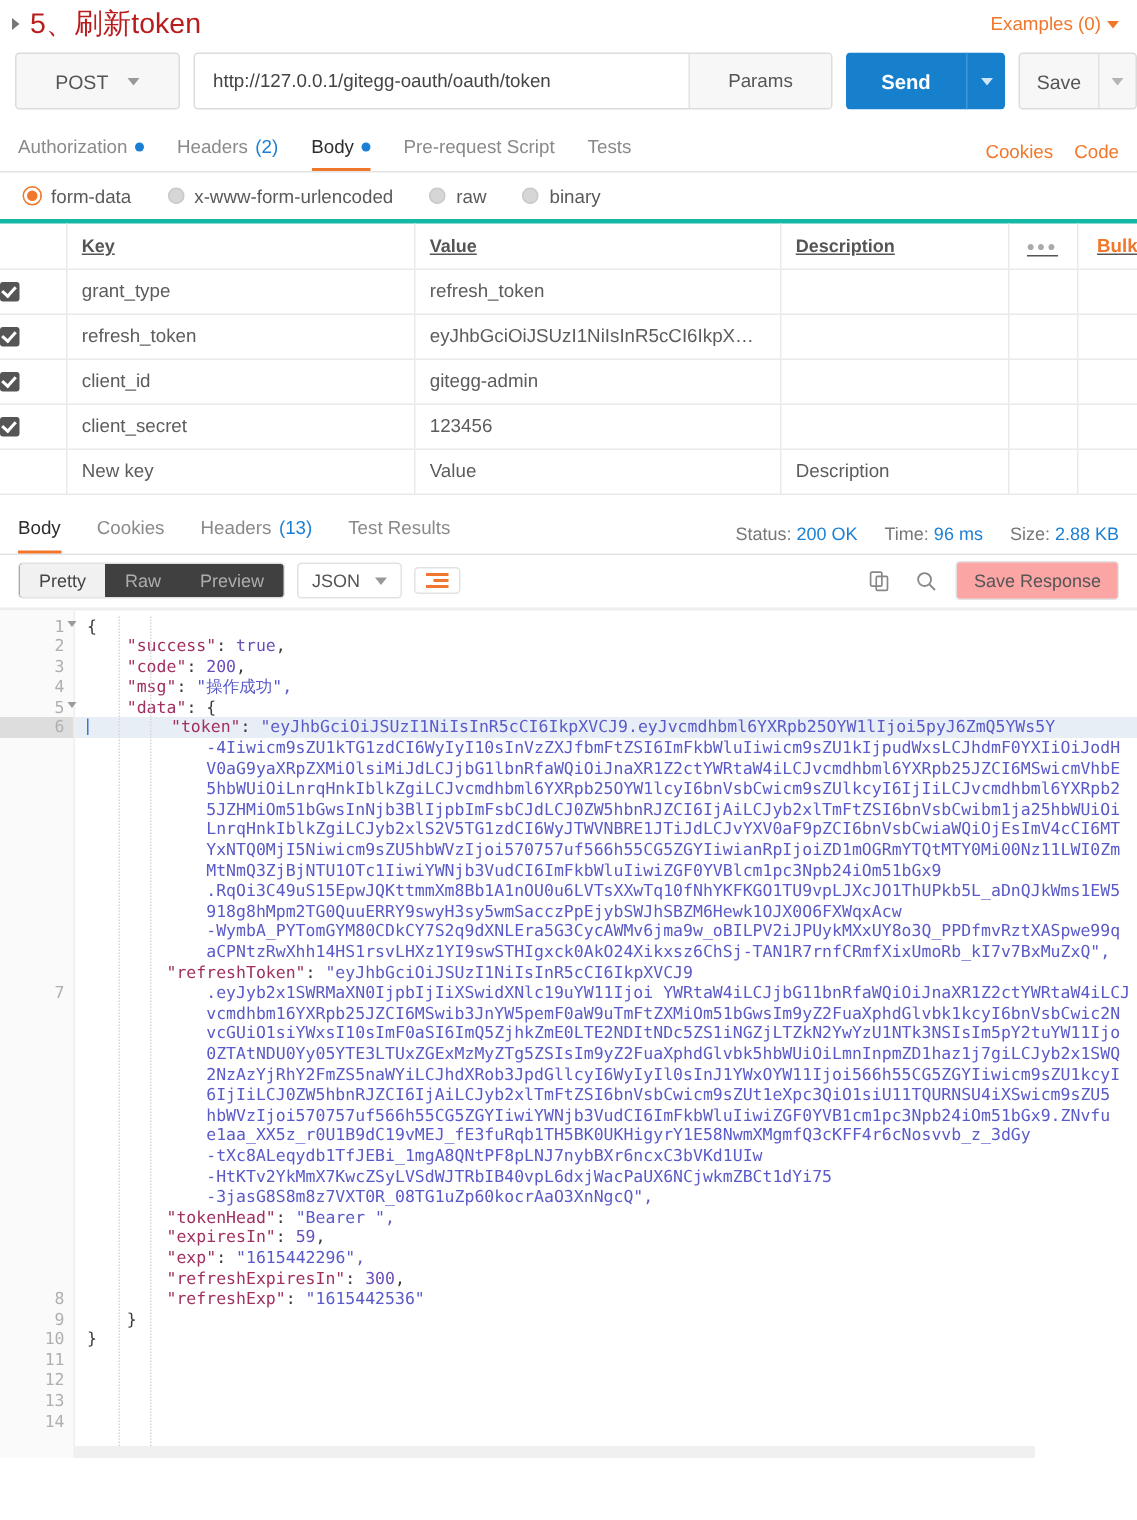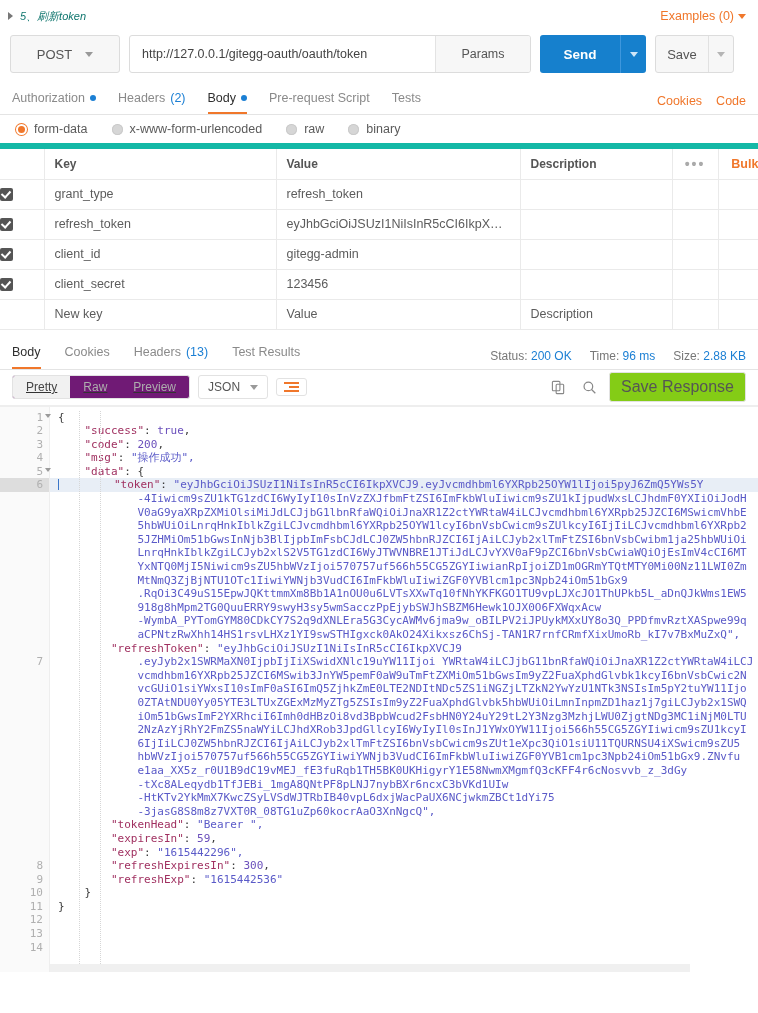--- a/index.html
+++ b/index.html
@@ -20,36 +20,36 @@
     justify-content: space-between;
   }
   .name-left { display: flex; align-items: center; gap: 5px; }
   .tri {
     width: 0; height: 0;
     border-top: 4px solid transparent;
     border-bottom: 4px solid transparent;
     border-left: 5px solid #777;
     margin-right: 2px;
   }
-  .req-title { font-size: 11px; color: #0f766e; font-style: italic; }
+  .req-title { font-size: 19px; color: #b91c1c; }
   .examples {
     color: #f0772b; font-size: 12.5px;
     display: flex; align-items: center; gap: 4px; cursor: pointer;
   }
   .caret-down {
     width: 0; height: 0;
     border-left: 4px solid transparent;
     border-right: 4px solid transparent;
     border-top: 5px solid #f0772b;
   }
 
   
   .url-bar {
     display: flex; align-items: stretch;
-    height: 38px; margin: 3px 24px 0 10px;
+    height: 38px; margin: 3px 0 0 10px;
     gap: 9px;
   }
   .method-box {
     width: 110px;
     border: 1px solid #dcdcdc; background: #f7f7f7;
     border-radius: 3px;
     display: flex; align-items: center; justify-content: center;
     gap: 13px;
     font-size: 13px; color: #555; cursor: pointer;
   }
@@ -139,42 +139,42 @@
     display: inline-block;
   }
   .count-blue { color: #1b7fd4; }
   .req-tabs-right { display: flex; gap: 14px; padding-bottom: 6px; }
   .link-orange { color: #f0772b; font-size: 12.5px; cursor: pointer; }
 
   
   .body-types {
     height: 34px; display: flex; align-items: center;
     padding: 0 16px; gap: 24px;
-    border-bottom: 6px solid #14b8a6;
+    border-bottom: 3px solid #14b8a6;
   }
   .radio-item { display: flex; align-items: center; gap: 7px; cursor: pointer; font-size: 12.5px; color: #5a5a5a; }
   .radio {
     width: 11px; height: 11px; border-radius: 50%;
     background: #d6d6d6; box-shadow: inset 0 0 0 1px #cacaca;
   }
   .radio.on { background: #f0772b; box-shadow: inset 0 0 0 2px #fff, 0 0 0 1px #f0772b; }
 
   
   .kv-table { width: 100%; border-collapse: collapse; table-layout: fixed; }
   .kv-table th, .kv-table td {
     border: 1px solid #eaeaea;
     height: 30px;
     font-weight: normal;
     text-align: left;
     font-size: 12.5px;
     padding: 0 10px;
     color: #5c5c5c;
     overflow: hidden; white-space: nowrap; text-overflow: ellipsis;
   }
-  .kv-table th { color: #555; font-weight: bold; font-size: 12px; background: #fff; }
+  .kv-table th { color: #555; font-weight: bold; font-size: 12px; background: #fff; text-decoration: underline; }
   .col-chk { width: 44px; padding: 0 !important; text-align: center; }
   .col-key { width: 232px; }
   .col-val { width: 244px; }
   .col-desc { width: 152px; }
   .col-more { width: 46px; text-align: center !important; padding: 0 !important; }
   .col-bulk { width: 78px; text-align: right !important; }
   .kv-table tr.head th { border-top: none; }
   .kv-table td.col-chk, .kv-table th.col-chk { border-left: none; }
   .chk {
     width: 13px; height: 13px; border-radius: 2px;
@@ -204,22 +204,21 @@
   .resp-meta b { color: #1b7fd4; font-weight: normal; }
 
   
   .resp-toolbar {
     height: 36px; display: flex; align-items: center;
     padding: 0 12px; gap: 8px;
     border-bottom: 1px solid #eee;
   }
   .seg {
     display: flex; border: 1px solid #e2e2e2; border-radius: 3px; overflow: hidden;
-    background: #701a75;
-    text-decoration: underline;
+    background: #404040;
   }
   .seg div {
     padding: 4px 13px; font-size: 12px; color: #adadad; cursor: pointer;
   }
   .seg div.active { background: #f1f1f1; color: #444; }
   .fmt-box {
     display: flex; align-items: center; gap: 10px;
     border: 1px solid #e2e2e2; border-radius: 3px;
     padding: 4px 9px; font-size: 12px; color: #555; cursor: pointer;
     background: #fff;
@@ -229,22 +228,22 @@
     padding: 3px 7px; cursor: pointer; background: #fff;
     display: flex; flex-direction: column; gap: 2px; align-items: flex-end;
   }
   .wrap-btn span { display: block; height: 2px; background: #f0772b; }
   .wrap-btn span:nth-child(1) { width: 15px; }
   .wrap-btn span:nth-child(2) { width: 10px; }
   .wrap-btn span:nth-child(3) { width: 15px; }
   .resp-toolbar .spacer { flex: 1; }
   .icon-btn { cursor: pointer; padding: 2px 4px; display: flex; align-items: center; }
   .save-resp {
-    border: 1px solid #e2e2e2; border-radius: 3px; background: #84cc16;
-    padding: 5px 11px; font-size: 16px; color: #555; cursor: pointer;
+    border: 1px solid #e2e2e2; border-radius: 3px; background: #fca5a5;
+    padding: 5px 11px; font-size: 12px; color: #555; cursor: pointer;
   }
 
   
   .code-wrap {
     position: relative;
     height: 566px;
     border-top: 1px solid #eee;
     display: flex;
     font-family: "DejaVu Sans Mono", monospace;
     font-size: 11px;
@@ -544,21 +543,20 @@
       <div class="cl"><span class="s">            MtNmQ3ZjBjNTU1OTc1IiwiYWNjb3VudCI6ImFkbWluIiwiZGF0YVBlcm1pc3Npb24iOm51bGx9</span></div>
       <div class="cl"><span class="s">            .RqOi3C49uS15EpwJQKttmmXm8Bb1A1nOU0u6LVTsXXwTq10fNhYKFKGO1TU9vpLJXcJO1ThUPkb5L_aDnQJkWms1EW5</span></div>
       <div class="cl"><span class="s">            918g8hMpm2TG0QuuERRY9swyH3sy5wmSacczPpEjybSWJhSBZM6Hewk1OJX0O6FXWqxAcw</span></div>
       <div class="cl"><span class="s">            -WymbA_PYTomGYM80CDkCY7S2q9dXNLEra5G3CycAWMv6jma9w_oBILPV2iJPUykMXxUY8o3Q_PPDfmvRztXASpwe99q</span></div>
       <div class="cl"><span class="s">            aCPNtzRwXhh14HS1rsvLHXz1YI9swSTHIgxck0AkO24Xikxsz6ChSj-TAN1R7rnfCRmfXixUmoRb_kI7v7BxMuZxQ",</span></div>
       <div class="cl">        <span class="k">"refreshToken"</span>: <span class="s">"eyJhbGciOiJSUzI1NiIsInR5cCI6IkpXVCJ9</span></div>
       <div class="cl"><span class="s">            .eyJyb2x1SWRMaXN0IjpbIjIiXSwidXNlc19uYW11Ijoi YWRtaW4iLCJjbG11bnRfaWQiOiJnaXR1Z2ctYWRtaW4iLCJ</span></div>
       <div class="cl"><span class="s">            vcmdhbm16YXRpb25JZCI6MSwib3JnYW5pemF0aW9uTmFtZXMiOm51bGwsIm9yZ2FuaXphdGlvbk1kcyI6bnVsbCwic2N</span></div>
       <div class="cl"><span class="s">            vcGUiO1siYWxsI10sImF0aSI6ImQ5ZjhkZmE0LTE2NDItNDc5ZS1iNGZjLTZkN2YwYzU1NTk3NSIsIm5pY2tuYW11Ijo</span></div>
       <div class="cl"><span class="s">            0ZTAtNDU0Yy05YTE3LTUxZGExMzMyZTg5ZSIsIm9yZ2FuaXphdGlvbk5hbWUiOiLmnInpmZD1haz1j7giLCJyb2x1SWQ</span></div>
-      <div class="cl"><span class="s">            iOm51bGwsImF2YXRhciI6Imh0dHBzOi8vd3BpbWcud2FsbHN0Y24uY29tL2Y3Nzg3MzhjLWU0ZjgtNDg3MC1iNjM0LTU</span></div>
       <div class="cl"><span class="s">            2NzAzYjRhY2FmZS5naWYiLCJhdXRob3JpdGllcyI6WyIyIl0sInJ1YWxOYW11Ijoi566h55CG5ZGYIiwicm9sZU1kcyI</span></div>
       <div class="cl"><span class="s">            6IjIiLCJ0ZW5hbnRJZCI6IjAiLCJyb2xlTmFtZSI6bnVsbCwicm9sZUt1eXpc3QiO1siU11TQURNSU4iXSwicm9sZU5</span></div>
       <div class="cl"><span class="s">            hbWVzIjoi570757uf566h55CG5ZGYIiwiYWNjb3VudCI6ImFkbWluIiwiZGF0YVB1cm1pc3Npb24iOm51bGx9.ZNvfu</span></div>
       <div class="cl"><span class="s">            e1aa_XX5z_r0U1B9dC19vMEJ_fE3fuRqb1TH5BK0UKHigyrY1E58NwmXMgmfQ3cKFF4r6cNosvvb_z_3dGy</span></div>
       <div class="cl"><span class="s">            -tXc8ALeqydb1TfJEBi_1mgA8QNtPF8pLNJ7nybBXr6ncxC3bVKd1UIw</span></div>
       <div class="cl"><span class="s">            -HtKTv2YkMmX7KwcZSyLVSdWJTRbIB40vpL6dxjWacPaUX6NCjwkmZBCt1dYi75</span></div>
       <div class="cl"><span class="s">            -3jasG8S8m8z7VXT0R_08TG1uZp60kocrAaO3XnNgcQ",</span></div>
       <div class="cl">        <span class="k">"tokenHead"</span>: <span class="s">"Bearer ",</span></div>
       <div class="cl">        <span class="k">"expiresIn"</span>: <span class="b">59</span>,</div>
       <div class="cl">        <span class="k">"exp"</span>: <span class="s">"1615442296",</span></div>

